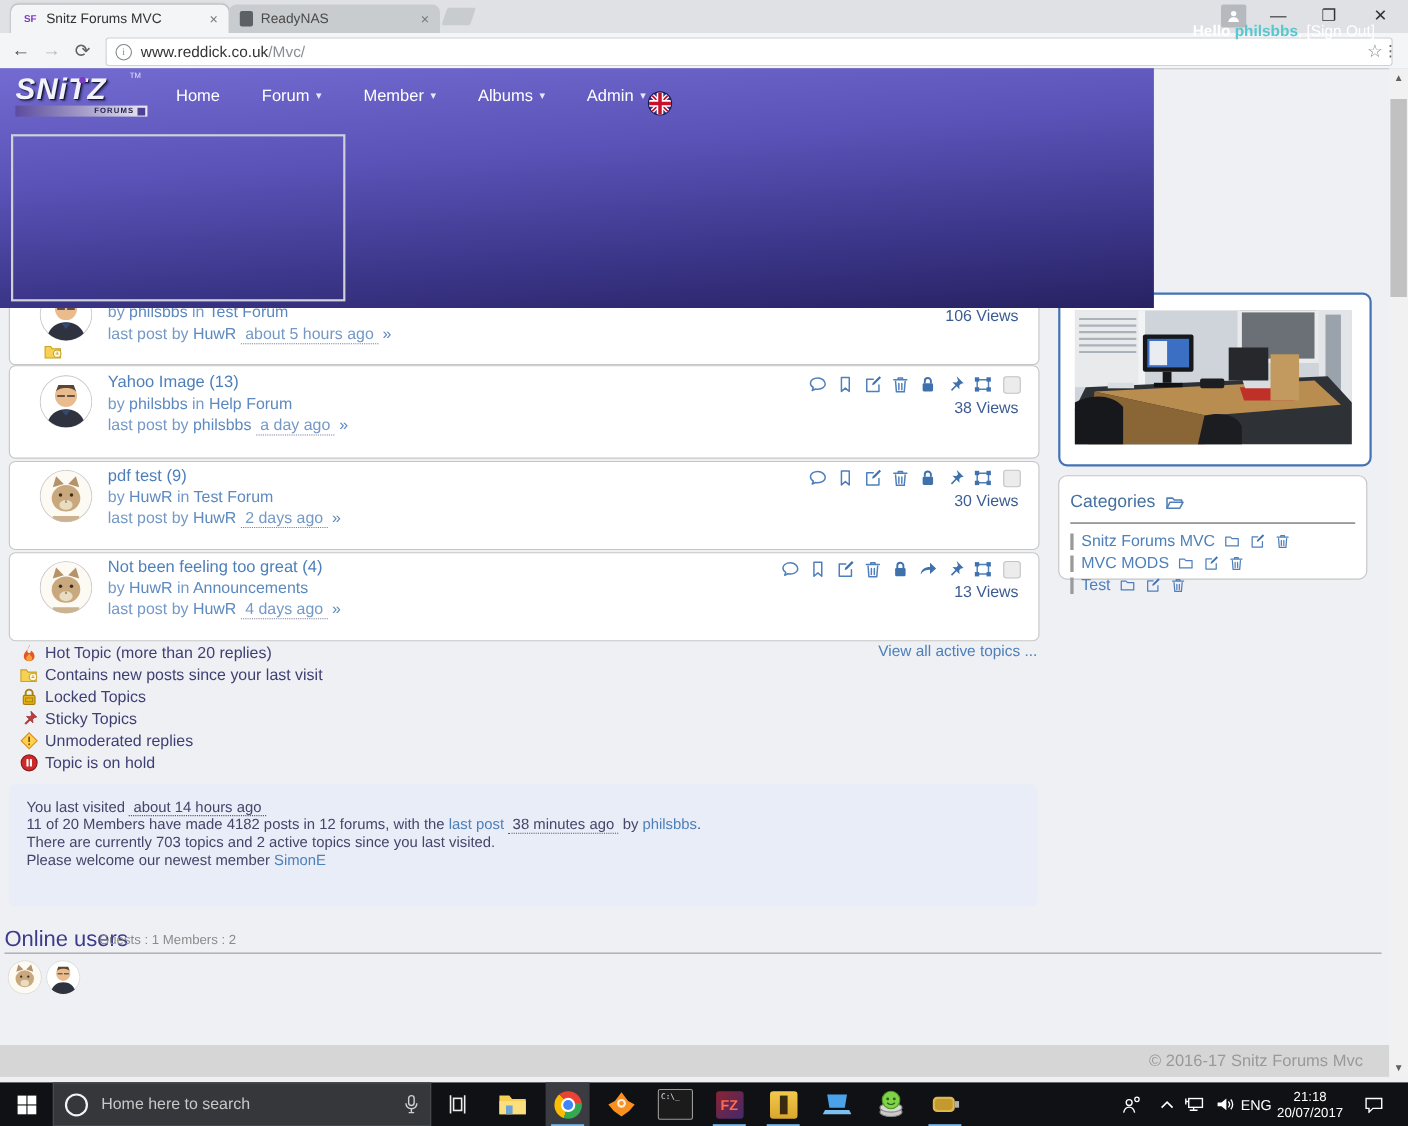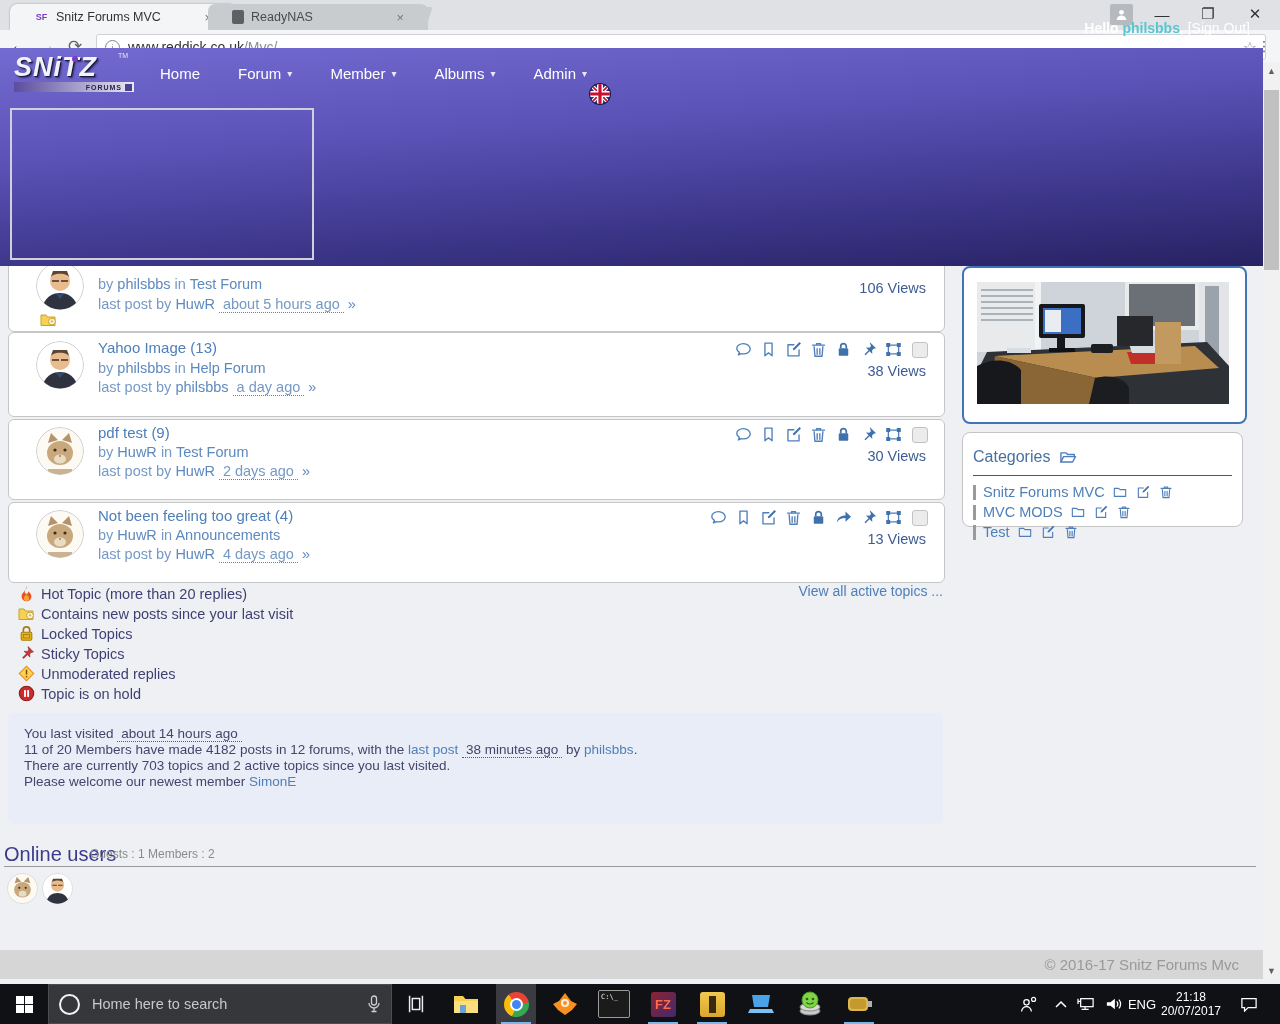--- a/index.html
+++ b/index.html
@@ -3,21 +3,21 @@
 <meta charset="utf-8">
 <style>
   html,body{margin:0;padding:0;background:#000;}
   .screen{position:relative;width:1280px;height:1024px;overflow:hidden;background:#eef0f4;
           font-family:"Liberation Sans",sans-serif;-webkit-font-smoothing:antialiased;}
   a{text-decoration:none;cursor:pointer;}
 
   
   .titlebar{position:absolute;top:0;left:0;width:1280px;height:30px;background:#dfe1e5;}
   .tab{position:absolute;top:4px;height:26px;display:flex;align-items:center;gap:7px;
-       padding:0 24px;border-radius:7px 7px 0 0;font-size:12.5px;color:#333;}
+       padding:0 10px;border-radius:7px 7px 0 0;font-size:12.5px;color:#333;}
   .tab.active{left:10px;width:178px;background:#f4f5f6;box-shadow:0 0 2px rgba(0,0,0,.35);}
   .tab.inactive{left:208px;width:172px;background:#c9cccf;color:#4a4a4a;}
   .tab .ttl{flex:1;overflow:hidden;white-space:nowrap;}
   .tab .x{color:#777;font-size:13px;}
   .fav-sf{width:15px;height:15px;font-weight:bold;font-size:9px;color:#7a3cc4;display:flex;align-items:center;justify-content:center;}
   .fav-nas{width:12px;height:14px;background:#5d6166;border-radius:2px;}
   .newtab{position:absolute;left:404px;top:7px;width:26px;height:16px;background:#c9cccf;border-radius:2px;transform:skewX(-18deg);}
   .profile-chip{position:absolute;left:1110px;top:4px;width:23px;height:21px;background:#b6babf;border-radius:2px;
                 display:flex;align-items:center;justify-content:center;}
   .wbtn{position:absolute;top:0;width:40px;height:28px;display:flex;align-items:center;justify-content:center;color:#333;font-size:15px;}
@@ -27,21 +27,21 @@
         display:flex;align-items:center;padding:0 8px;gap:8px;}
   .info-i{width:13px;height:13px;border:1.3px solid #80868b;border-radius:50%;color:#80868b;font-size:9px;
           display:flex;align-items:center;justify-content:center;font-family:"Liberation Serif",serif;}
   .url{font-size:14px;color:#333;flex:1;}
   .url .path{color:#8a8e93;}
   .star{color:#80868b;font-size:16px;}
   .dots{position:absolute;left:1256px;top:34px;width:16px;height:24px;color:#5f6368;font-size:14px;letter-spacing:0;
         display:flex;align-items:center;justify-content:center;}
 
   
-  .band{position:absolute;top:48px;left:0;width:1263px;height:218px;z-index:30;
+  .band{position:absolute;top:62px;left:0;width:1049px;height:218px;z-index:30;
         background:linear-gradient(176deg,#736bd1 0%,#5a52b6 38%,#3b3588 74%,#272262 100%);text-decoration:underline;}
   .band-box{position:absolute;left:10px;top:60px;width:300px;height:148px;border:2px solid #cfd0d8;}
   .logo{position:absolute;left:14px;top:6px;width:130px;}
   .logo-main{font-size:27px;font-weight:bold;font-style:italic;letter-spacing:1px;color:#f2f2fa;
              text-shadow:1px 1px 0 #17173f,2px 2px 2px rgba(0,0,0,.5);line-height:26px;}
   .logo-dot{position:absolute;left:58px;top:2px;width:6px;height:6px;border-radius:50%;background:#7a3cc4;}
   .logo-tm{position:absolute;left:104px;top:-2px;font-size:7px;color:#e6e6f2;font-style:normal;}
   .logo-bar{margin-top:2px;width:118px;height:10px;background:linear-gradient(to right,#5b4c9e,#e9e9f2);
             display:flex;align-items:center;justify-content:flex-end;gap:3px;padding-right:2px;}
   .logo-sub{font-size:7px;font-weight:bold;color:#23234d;letter-spacing:1px;}

